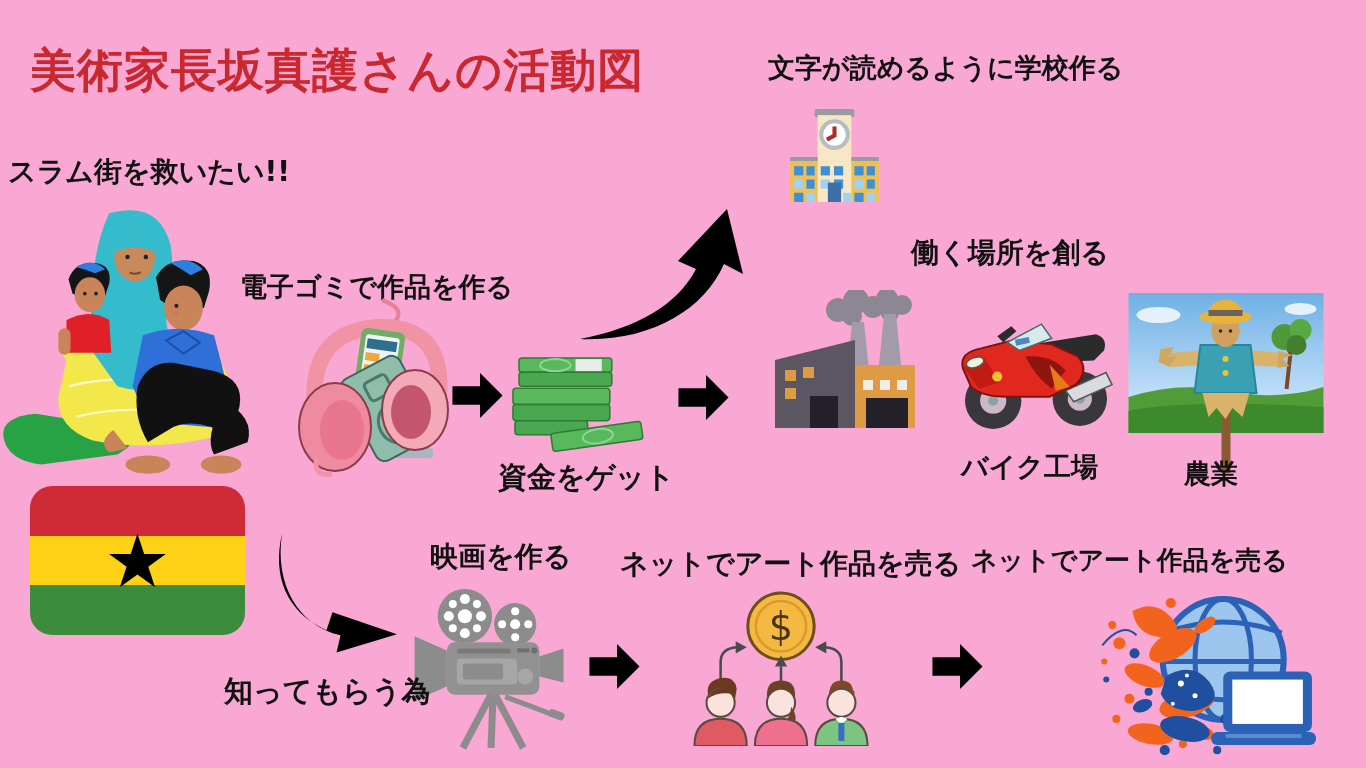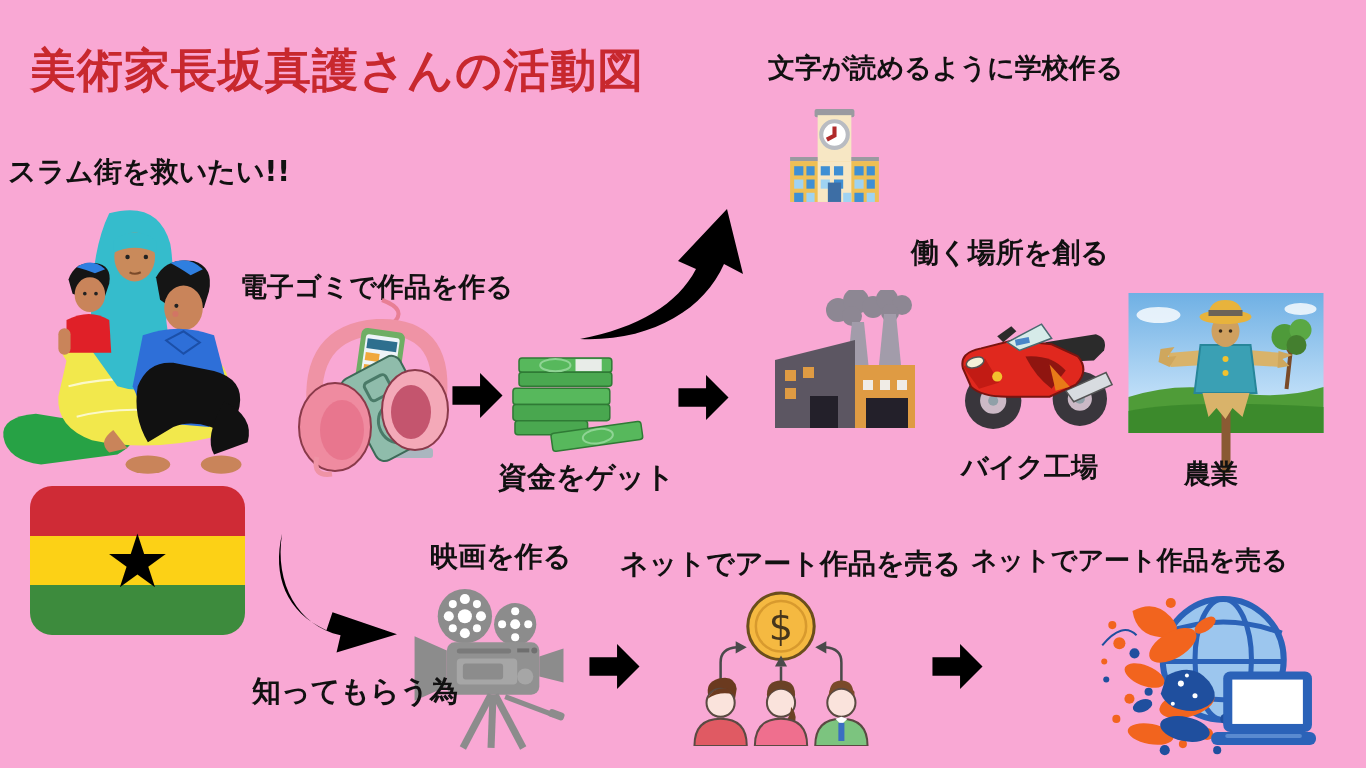--- a/index.html
+++ b/index.html
@@ -294,21 +294,21 @@
       <path d="M134,72 L158,64 L158,98 L134,92 Z" fill="#8c8c8c"></path>
       <g stroke="#8c8c8c" stroke-width="7">
         <line x1="86" y1="110" x2="58" y2="163"></line>
         <line x1="90" y1="110" x2="118" y2="163"></line>
         <line x1="88" y1="110" x2="86" y2="163"></line>
       </g>
       <line x1="100" y1="112" x2="148" y2="130" stroke="#8c8c8c" stroke-width="5"></line>
       <rect x="143" y="126" width="16" height="8" rx="3" fill="#8c8c8c" transform="rotate(20 151 130)"></rect>
     </svg>
   </div>
-  <div class="label" style="left:224px;top:676px;font-size:29px;margin-left:28px;">知ってもらう為</div>
+  <div class="label" style="left:224px;top:676px;font-size:29px;">知ってもらう為</div>
 
   <div class="icon" style="left:589px;top:643px;width:52px;height:47px;">
     <svg viewBox="0 0 50 46">
         <polygon points="0,14 27,14 27,1 49,23 27,45 27,32 0,32" fill="#000"></polygon>
       </svg>
   </div>
 
   <div class="label" style="left:620px;top:549px;font-size:28px;">ネットでアート作品を売る</div>
   <div class="icon" style="left:680px;top:590px;width:202px;height:156px;">
     <svg viewBox="0 0 200 155">

